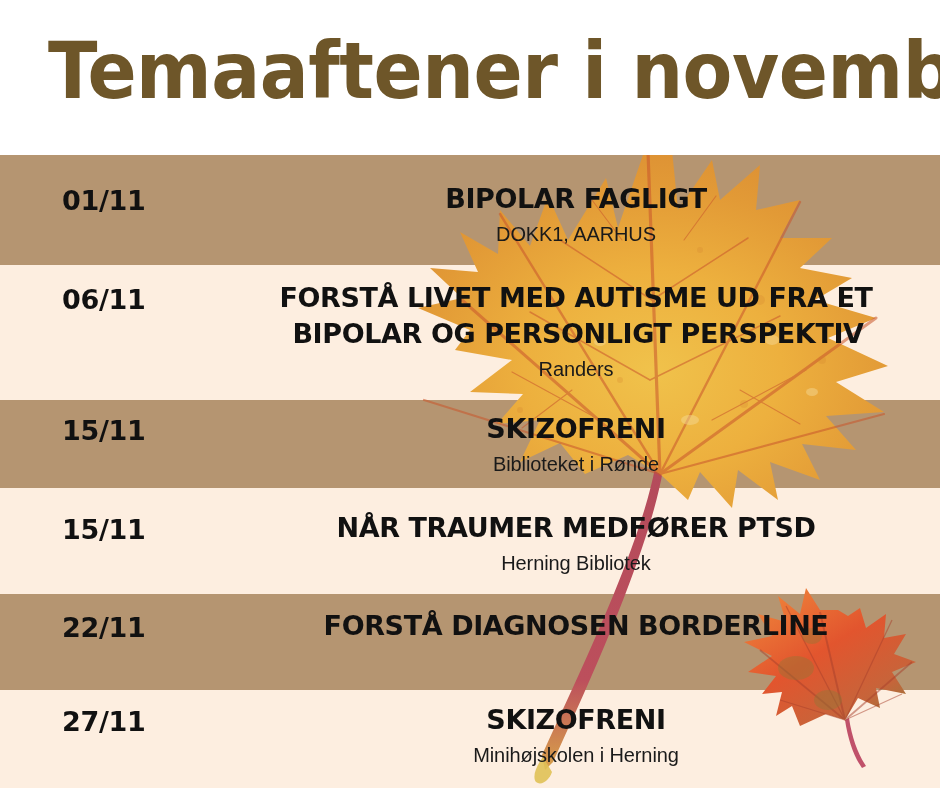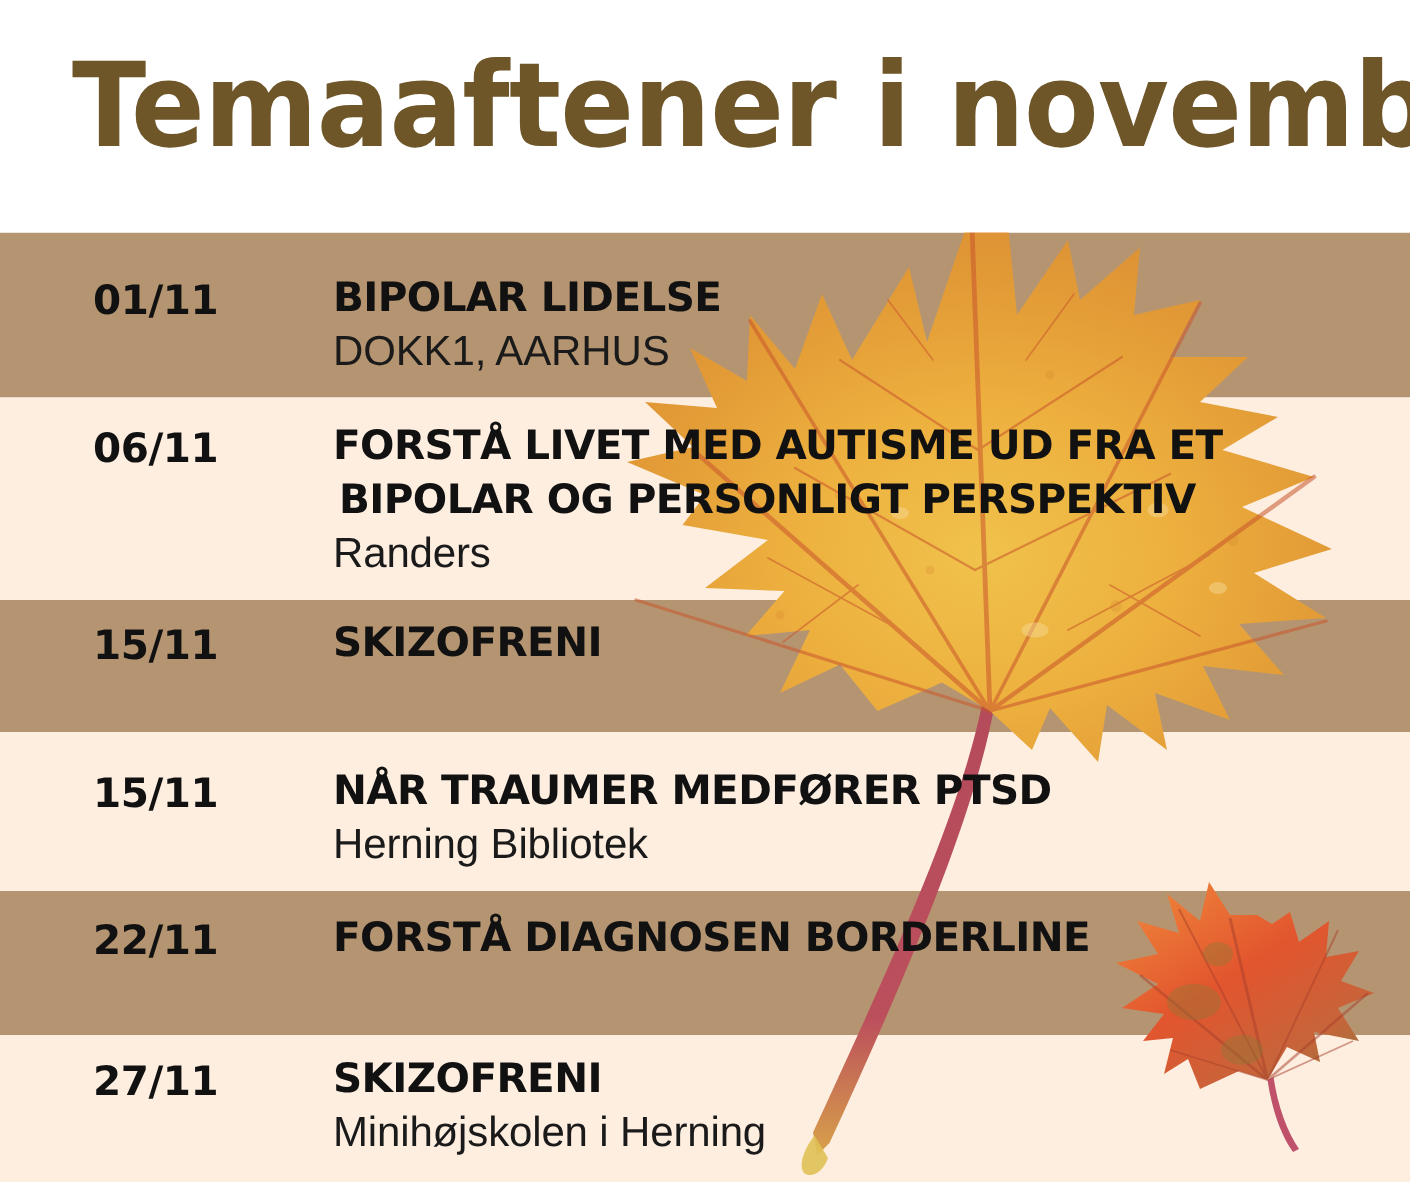--- a/index.html
+++ b/index.html
@@ -70,20 +70,21 @@
     position: absolute;
     left: 0; top: 0;
     width: 940px; height: 788px;
     z-index: 2;
   }
   .row {
     position: absolute;
     left: 0;
     width: 940px;
     display: block;
+    text-align: center;
   }
   .row .date {
     position: absolute;
     left: 62px;
     font-family: "DejaVu Sans", sans-serif;
     font-weight: 700;
     font-size: 27px;
     line-height: 32px;
     color: #111111;
     letter-spacing: -0.3px;
@@ -103,21 +104,21 @@
     letter-spacing: -0.4px;
     white-space: nowrap;
   }
   .row .title .line2 {
     display: block;
     margin-left: 4px;
   }
   .row .place {
     font-family: "Liberation Sans", sans-serif;
     font-weight: 400;
-    font-size: 28px;
+    font-size: 20px;
     line-height: 30px;
     color: #1a1a1a;
     letter-spacing: -0.1px;
     white-space: nowrap;
     margin-top: 2px;
   }
 </style>
 </head>
 <body>
 
@@ -234,21 +235,21 @@
       </g>
     </svg>
   </div>
 
   <div class="rows">
 
     <div class="row" style="top:155px;height:110px;">
       <div class="date" style="top:30px;">01/11</div>
       <div class="info" style="top:26px;">
         <div class="title">
-          <span>BIPOLAR LIDELSE</span>
+          <span>BIPOLAR FAGLIGT</span>
         </div>
         <div class="place">DOKK1, AARHUS</div>
       </div>
     </div>
 
     <div class="row" style="top:265px;height:135px;text-decoration:underline;">
       <div class="date" style="top:19px;">06/11</div>
       <div class="info" style="top:15px;">
         <div class="title">
           <span>FORSTÅ LIVET MED AUTISME UD FRA ET</span>
@@ -257,20 +258,21 @@
         <div class="place">Randers</div>
       </div>
     </div>
 
     <div class="row" style="top:400px;height:88px;">
       <div class="date" style="top:15px;">15/11</div>
       <div class="info" style="top:11px;">
         <div class="title">
           <span>SKIZOFRENI</span>
         </div>
+        <div class="place">Biblioteket i Rønde</div>
       </div>
     </div>
 
     <div class="row" style="top:488px;height:106px;">
       <div class="date" style="top:26px;">15/11</div>
       <div class="info" style="top:22px;">
         <div class="title">
           <span>NÅR TRAUMER MEDFØRER PTSD</span>
         </div>
         <div class="place">Herning Bibliotek</div>

